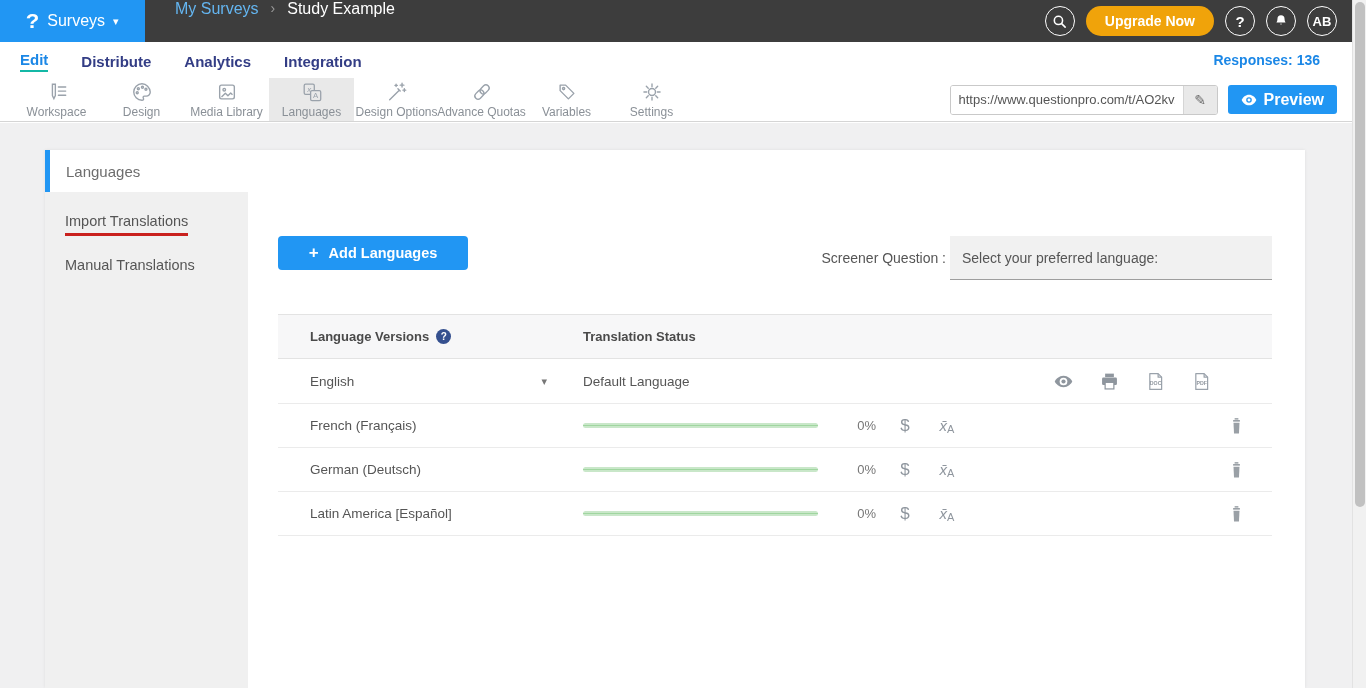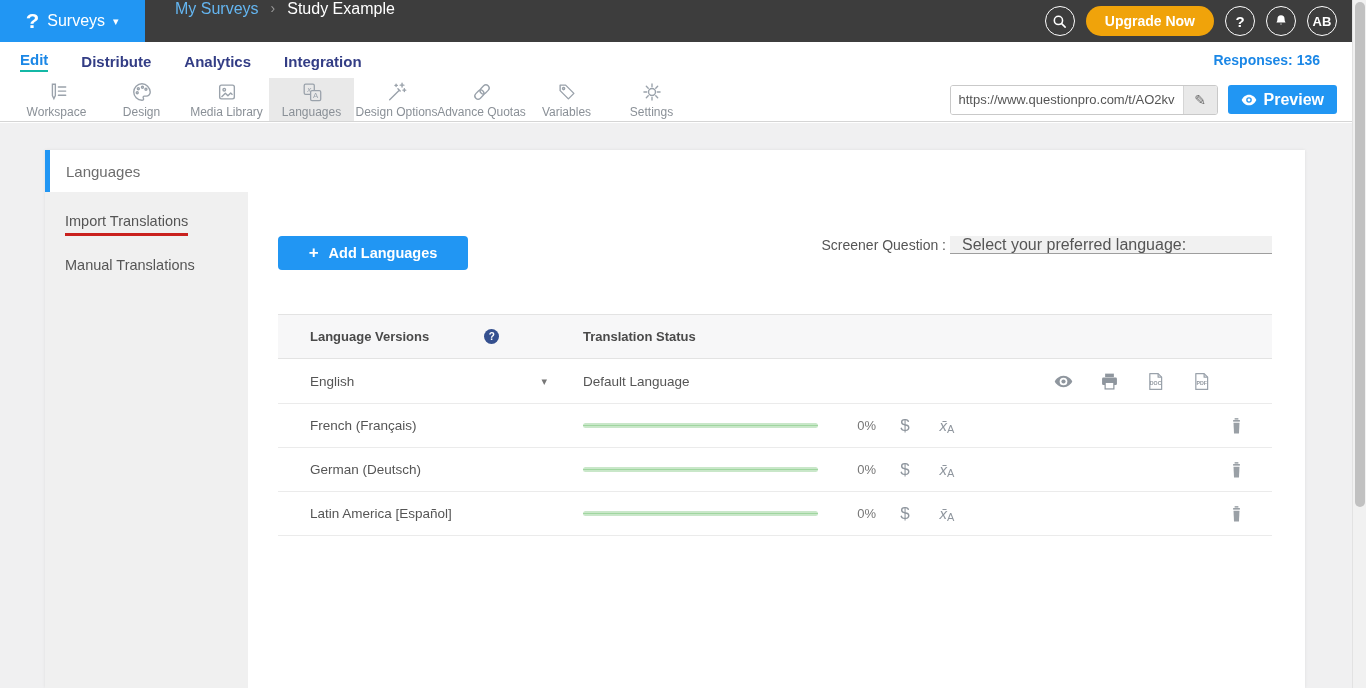--- a/index.html
+++ b/index.html
@@ -70,30 +70,30 @@
   .side-item { padding:11px 10px 10px 20px; font-size:14.5px; color:#555; cursor:pointer; }
   .side-item .underlined { display:inline-block; border-bottom:3px solid #c9211e; padding-bottom:4px; }
   .main-panel { flex:1; position:relative; background:#fff; }
 
   .add-btn { position:absolute; left:30px; top:44px; width:190px; height:34px;
     background:#2196f3; color:#fff; border:none; border-radius:4px; font-family:inherit;
     font-size:14.5px; font-weight:bold; cursor:pointer;
     display:flex; align-items:center; justify-content:center; gap:10px; }
   .screener { position:absolute; top:44px; right:33px; display:flex; align-items:center; }
   .screener-label { font-size:14px; color:#555; margin-right:4px; }
-  .screener-select { width:322px; height:18px; background:#f1f1f1; border:none;
-    border-bottom:1px solid #9e9e9e; font-size:16px; color:#555; display:flex;
+  .screener-select { width:322px; height:44px; background:#f1f1f1; border:none;
+    border-bottom:1px solid #9e9e9e; font-size:14px; color:#555; display:flex;
     align-items:center; padding:0 12px; cursor:pointer; }
 
   
   .lang-table { position:absolute; top:122px; left:30px; right:33px; }
   .t-head { height:45px; background:#f7f7f8; border-top:1px solid #e3e3e3;
     border-bottom:1px solid #e3e3e3; display:flex; align-items:center; }
   .t-row { height:44px; display:flex; align-items:center; border-bottom:1px solid #ebebeb; }
-  .col-name { width:305px; flex:0 0 auto; padding-left:32px; display:flex; align-items:center;gap:48px; }
+  .col-name { width:305px; flex:0 0 auto; padding-left:32px; display:flex; align-items:center; }
   .col-status { flex:1; display:flex; align-items:center; min-width:0; }
   .th-text { font-size:13px; font-weight:bold; color:#4a4a4a; }
   .help-badge { width:15px; height:15px; border-radius:50%; background:#35508f; color:#fff;
     font-size:10px; font-weight:bold; display:inline-flex; align-items:center;
     justify-content:center; margin-left:7px; cursor:pointer; }
   .cell-text { font-size:13.5px; color:#555; }
   .name-caret { margin-left:auto; margin-right:36px; color:#777; font-size:11px; cursor:pointer; }
   .default-icons { margin-left:auto; display:flex; align-items:center; gap:25px; padding-right:60px; }
   .default-icons svg { width:21px; height:21px; cursor:pointer; }
   .progress { width:235px; height:5px; border-radius:3px; flex:0 0 auto;

